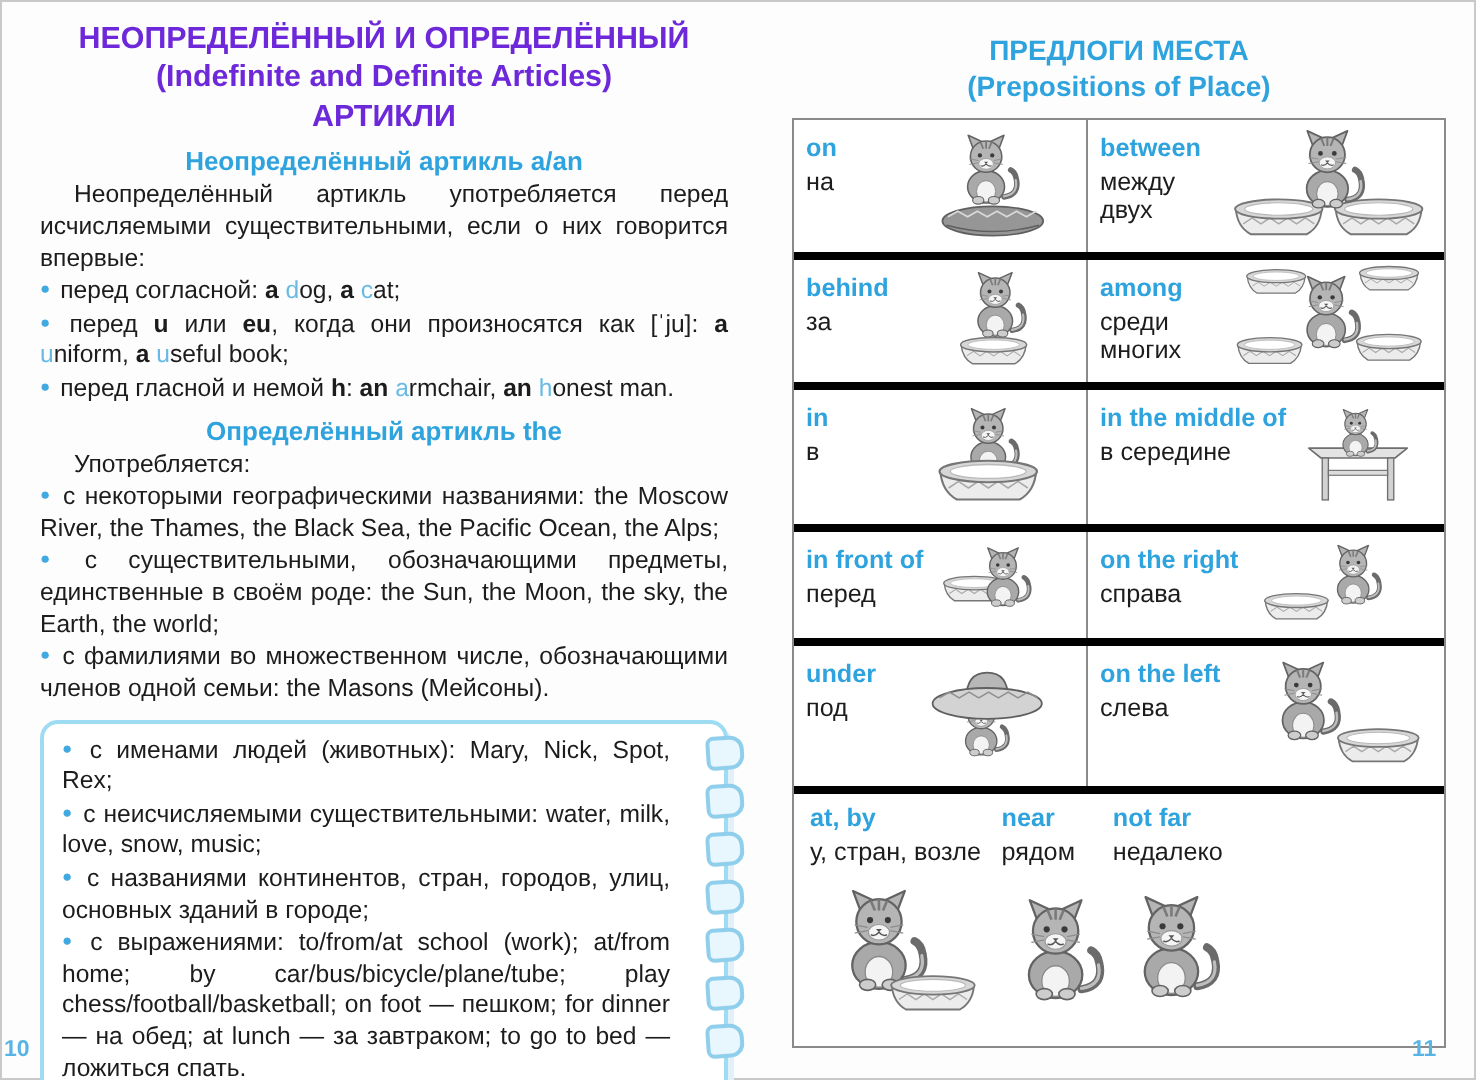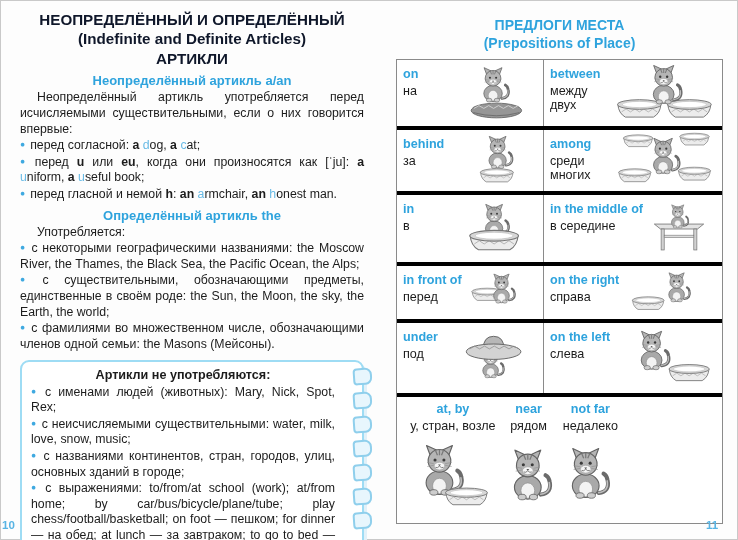--- a/index.html
+++ b/index.html
@@ -5,21 +5,21 @@
   html,body{margin:0;padding:0;}
   body{
     width:738px;height:540px;position:relative;overflow:hidden;
     background:#fdfdfd;color:#1c1c1c;
     font-family:"Liberation Sans",sans-serif;
   }
   .frame{position:absolute;inset:0;border:1px solid #c9c9c9;pointer-events:none;}
 
   
   .page-left{position:absolute;left:20px;top:10px;width:344px;}
-  .h1{color:#0f172a;font-weight:bold;font-size:15.2px;line-height:1.28;text-align:center;margin:0;}
+  .h1{color:#6d28d9;font-weight:bold;font-size:15.2px;line-height:1.28;text-align:center;margin:0;}
   .h1 .l2{display:block;}
   .subhead{color:#2ea3dd;font-weight:bold;font-size:13px;text-align:center;margin:5px 0 2px;}
   .para,.li{font-size:12.3px;line-height:1.27;margin:1px 0;text-align:justify;}
   .indent{text-indent:17px;}
   .dot{color:#3fa9e0;font-size:8.5px;vertical-align:2px;margin-right:5px;}
   .hl{color:#68bae5;}
   b{font-weight:bold;}
 
   .note-box{
     margin-top:7px;position:relative;background:#fff;
@@ -49,21 +49,21 @@
   .c2{flex:1;}
   .cell-text{flex:0 1 auto;align-self:flex-start;padding-top:4px;min-width:0;}
   .en{color:#2ea3dd;font-weight:bold;font-size:12.6px;white-space:nowrap;}
   .ru{color:#1c1c1c;font-size:12.6px;margin-top:3px;}
   .scene{flex:0 0 auto;margin-left:auto;}
   .c1 .scene{width:84px;height:54px;}
   .c2 .scene{width:104px;height:58px;}
   .r1{height:66px}.r2{height:61px}.r3{height:67px}.r4{height:53px}.r5{height:70px}
   .r3 .c2 .scene{width:74px;height:52px;}
   .r4 .scene{height:44px;}
-  .prow-last{display:flex;height:126px;padding:5px 8px;box-sizing:border-box;text-align:center;}
+  .prow-last{display:flex;height:126px;padding:5px 8px;box-sizing:border-box;}
   .bcol{display:flex;flex-direction:column;min-width:0;}
   .b1{width:31%}.b2{width:18%}.b3{width:22%}.b4{width:29%}
   .scene-big{width:74px;height:86px;margin-top:auto;align-self:center;}
 </style>
 </head>
 <body>
 
 <svg width="0" height="0" style="position:absolute" aria-hidden="true">
   <defs>
     <symbol id="sym-cat" viewBox="0 0 60 64">
@@ -131,21 +131,20 @@
   <p class="li"><span class="dot">●</span><span>с фамилиями во множественном числе, обозначающими членов одной семьи: the Masons (Мейсоны).</span></p>
 
   <div class="note-box">
     <span class="ring" style="top:6px"></span>
     <span class="ring" style="top:30px"></span>
     <span class="ring" style="top:54px"></span>
     <span class="ring" style="top:78px"></span>
     <span class="ring" style="top:102px"></span>
     <span class="ring" style="top:126px"></span>
     <span class="ring" style="top:150px"></span>
-    <div class="bh">Артикли не употребляются:</div>
     <p class="li"><span class="dot">●</span><span>с именами людей (животных): Mary, Nick, Spot, Rex;</span></p>
     <p class="li"><span class="dot">●</span><span>с неисчисляемыми существительными: water, milk, love, snow, music;</span></p>
     <p class="li"><span class="dot">●</span><span>с названиями континентов, стран, городов, улиц, основных зданий в городе;</span></p>
     <p class="li"><span class="dot">●</span><span>с выражениями: to/from/at school (work); at/from home; by car/bus/bicycle/plane/tube; play chess/football/basketball; on foot — пешком; for dinner — на обед; at lunch — за завтраком; to go to bed — ложиться спать.</span></p>
   </div>
 </div>
 
 <div class="page-right">
   <h2 class="h2">
     <span>ПРЕДЛОГИ МЕСТА</span><br>

